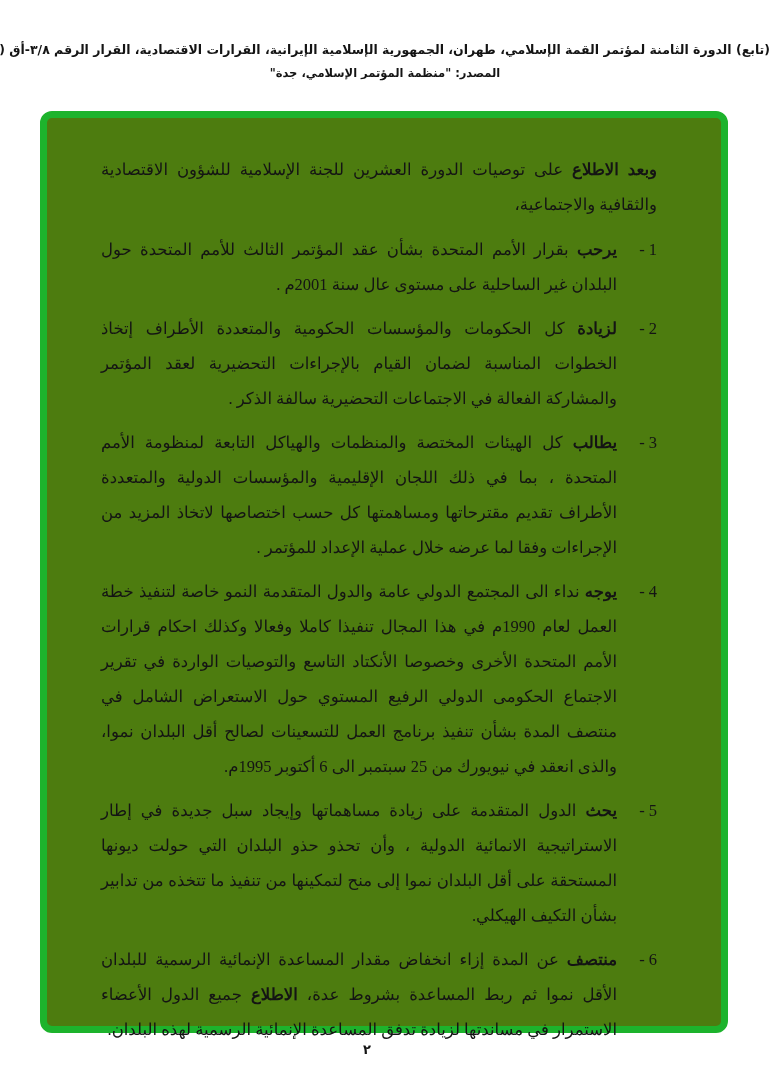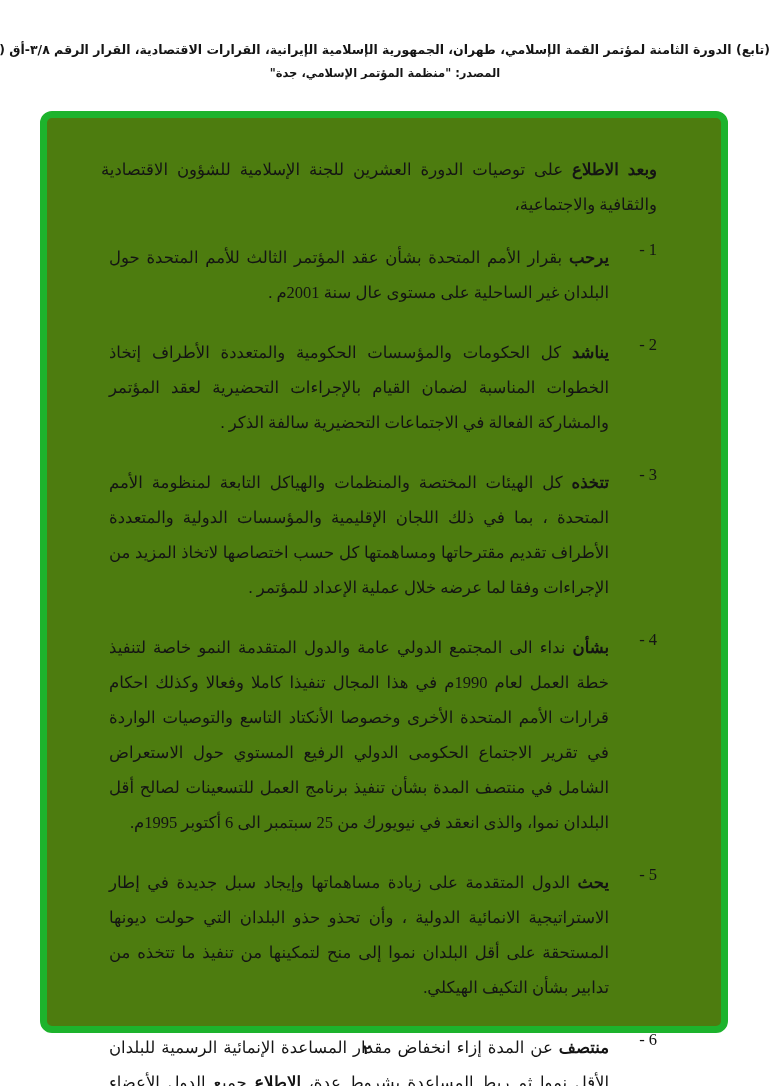--- a/index.html
+++ b/index.html
@@ -49,21 +49,21 @@
     display: flex;
     direction: rtl;
     margin-bottom: 9px;
   }
   .num {
     flex: 0 0 40px;
     direction: rtl;
     white-space: nowrap;
   }
   .itext {
-    margin: 8px;
+    margin: 0;
     flex: 1;
     text-align: justify;
   }
   .pagenum {
     position: absolute;
     top: 1042px;
     left: -18px;
     width: 770px;
     text-align: center;
     font-size: 13px;
@@ -90,37 +90,37 @@
       <span class="num">1 -</span>
       <p class="itext">
         <span class="lead">يرحب</span>
         <span>بقرار الأمم المتحدة بشأن عقد المؤتمر الثالث للأمم المتحدة حول البلدان غير الساحلية على مستوى عال سنة 2001م .</span>
       </p>
     </div>
 
     <div class="item">
       <span class="num">2 -</span>
       <p class="itext">
-        <span class="lead">يناشد</span>
+        <span class="lead">لزيادة</span>
         <span>كل الحكومات والمؤسسات الحكومية والمتعددة الأطراف إتخاذ الخطوات المناسبة لضمان القيام بالإجراءات التحضيرية لعقد المؤتمر والمشاركة الفعالة في الاجتماعات التحضيرية سالفة الذكر .</span>
       </p>
     </div>
 
     <div class="item">
       <span class="num">3 -</span>
       <p class="itext">
-        <span class="lead">تتخذه</span>
+        <span class="lead">يطالب</span>
         <span>كل الهيئات المختصة والمنظمات والهياكل التابعة لمنظومة الأمم المتحدة ، بما في ذلك اللجان الإقليمية والمؤسسات الدولية والمتعددة الأطراف تقديم مقترحاتها ومساهمتها كل حسب اختصاصها لاتخاذ المزيد من الإجراءات وفقا لما عرضه خلال عملية الإعداد للمؤتمر .</span>
       </p>
     </div>
 
     <div class="item">
       <span class="num">4 -</span>
       <p class="itext">
-        <span class="lead">بشأن</span>
+        <span class="lead">يوجه</span>
         <span>نداء الى المجتمع الدولي عامة والدول المتقدمة النمو خاصة لتنفيذ خطة العمل لعام 1990م في هذا المجال تنفيذا كاملا وفعالا وكذلك احكام قرارات الأمم المتحدة الأخرى وخصوصا الأنكتاد التاسع والتوصيات الواردة في تقرير الاجتماع الحكومى الدولي الرفيع المستوي حول الاستعراض الشامل في منتصف المدة بشأن تنفيذ برنامج العمل للتسعينات لصالح أقل البلدان نموا، والذى انعقد في نيويورك من 25 سبتمبر الى 6 أكتوبر 1995م.</span>
       </p>
     </div>
 
     <div class="item">
       <span class="num">5 -</span>
       <p class="itext">
         <span class="lead">يحث</span>
         <span>الدول المتقدمة على زيادة مساهماتها وإيجاد سبل جديدة في إطار الاستراتيجية الانمائية الدولية ، وأن تحذو حذو البلدان التي حولت ديونها المستحقة على أقل البلدان نموا إلى منح لتمكينها من تنفيذ ما تتخذه من تدابير بشأن التكيف الهيكلي.</span>
       </p>

